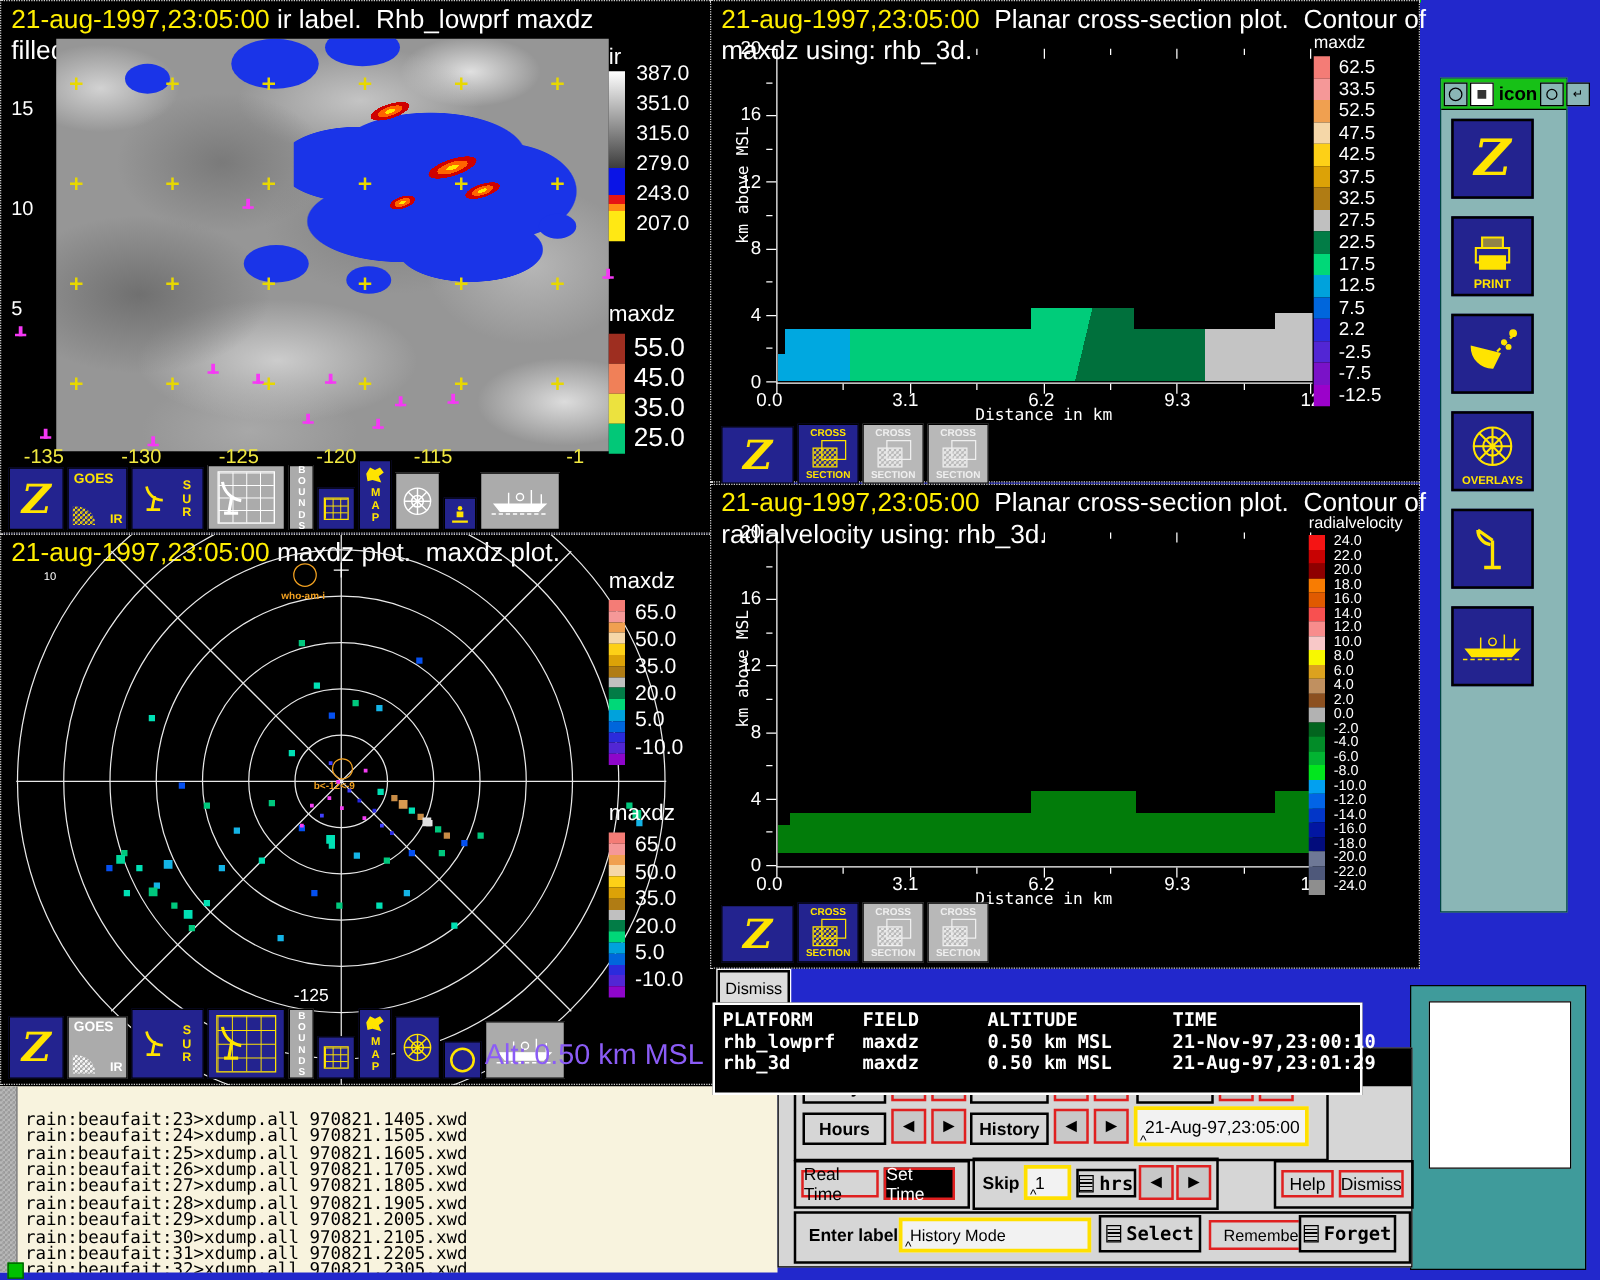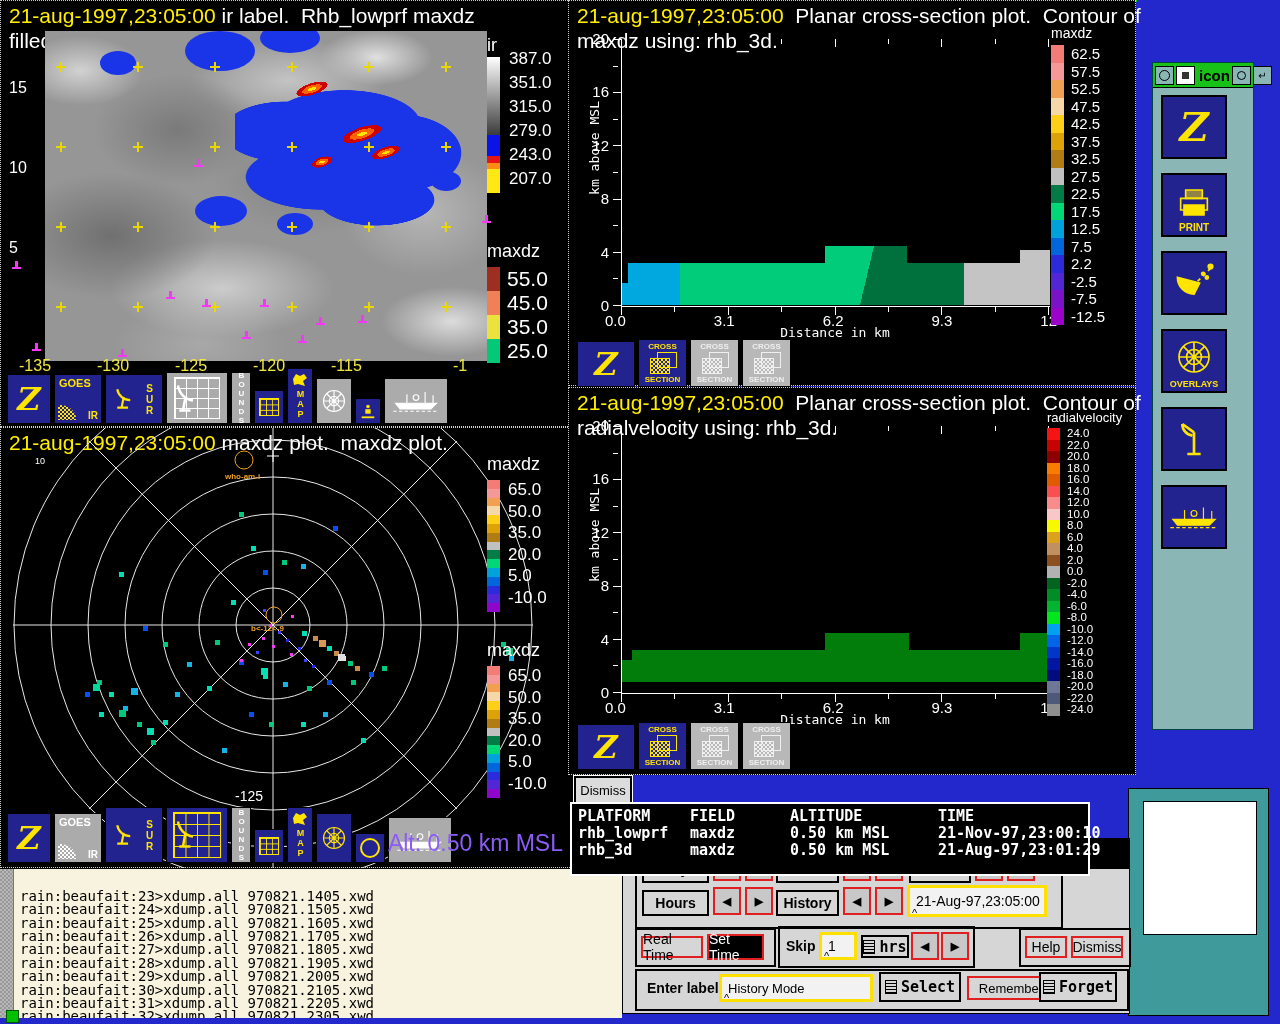--- a/index.html
+++ b/index.html
@@ -551,21 +551,21 @@
 
   <div class="abs cb16" style="left:482px;top:24px">
     <div class="cbhead" style="font-size:14px">maxdz</div>
     <div style="margin-top:4px">
       <div class="cbrow">
           <i class="sw" style="background: rgb(244, 124, 118);"></i>
           <span>62.5</span>
         </div>
         <div class="cbrow">
           <i class="sw" style="background: rgb(245, 152, 152);"></i>
-          <span>57.5</span>
+          <span>33.5</span>
         </div>
         <div class="cbrow">
           <i class="sw" style="background: rgb(240, 160, 80);"></i>
           <span>52.5</span>
         </div>
         <div class="cbrow">
           <i class="sw" style="background: rgb(245, 215, 168);"></i>
           <span>47.5</span>
         </div>
         <div class="cbrow">

